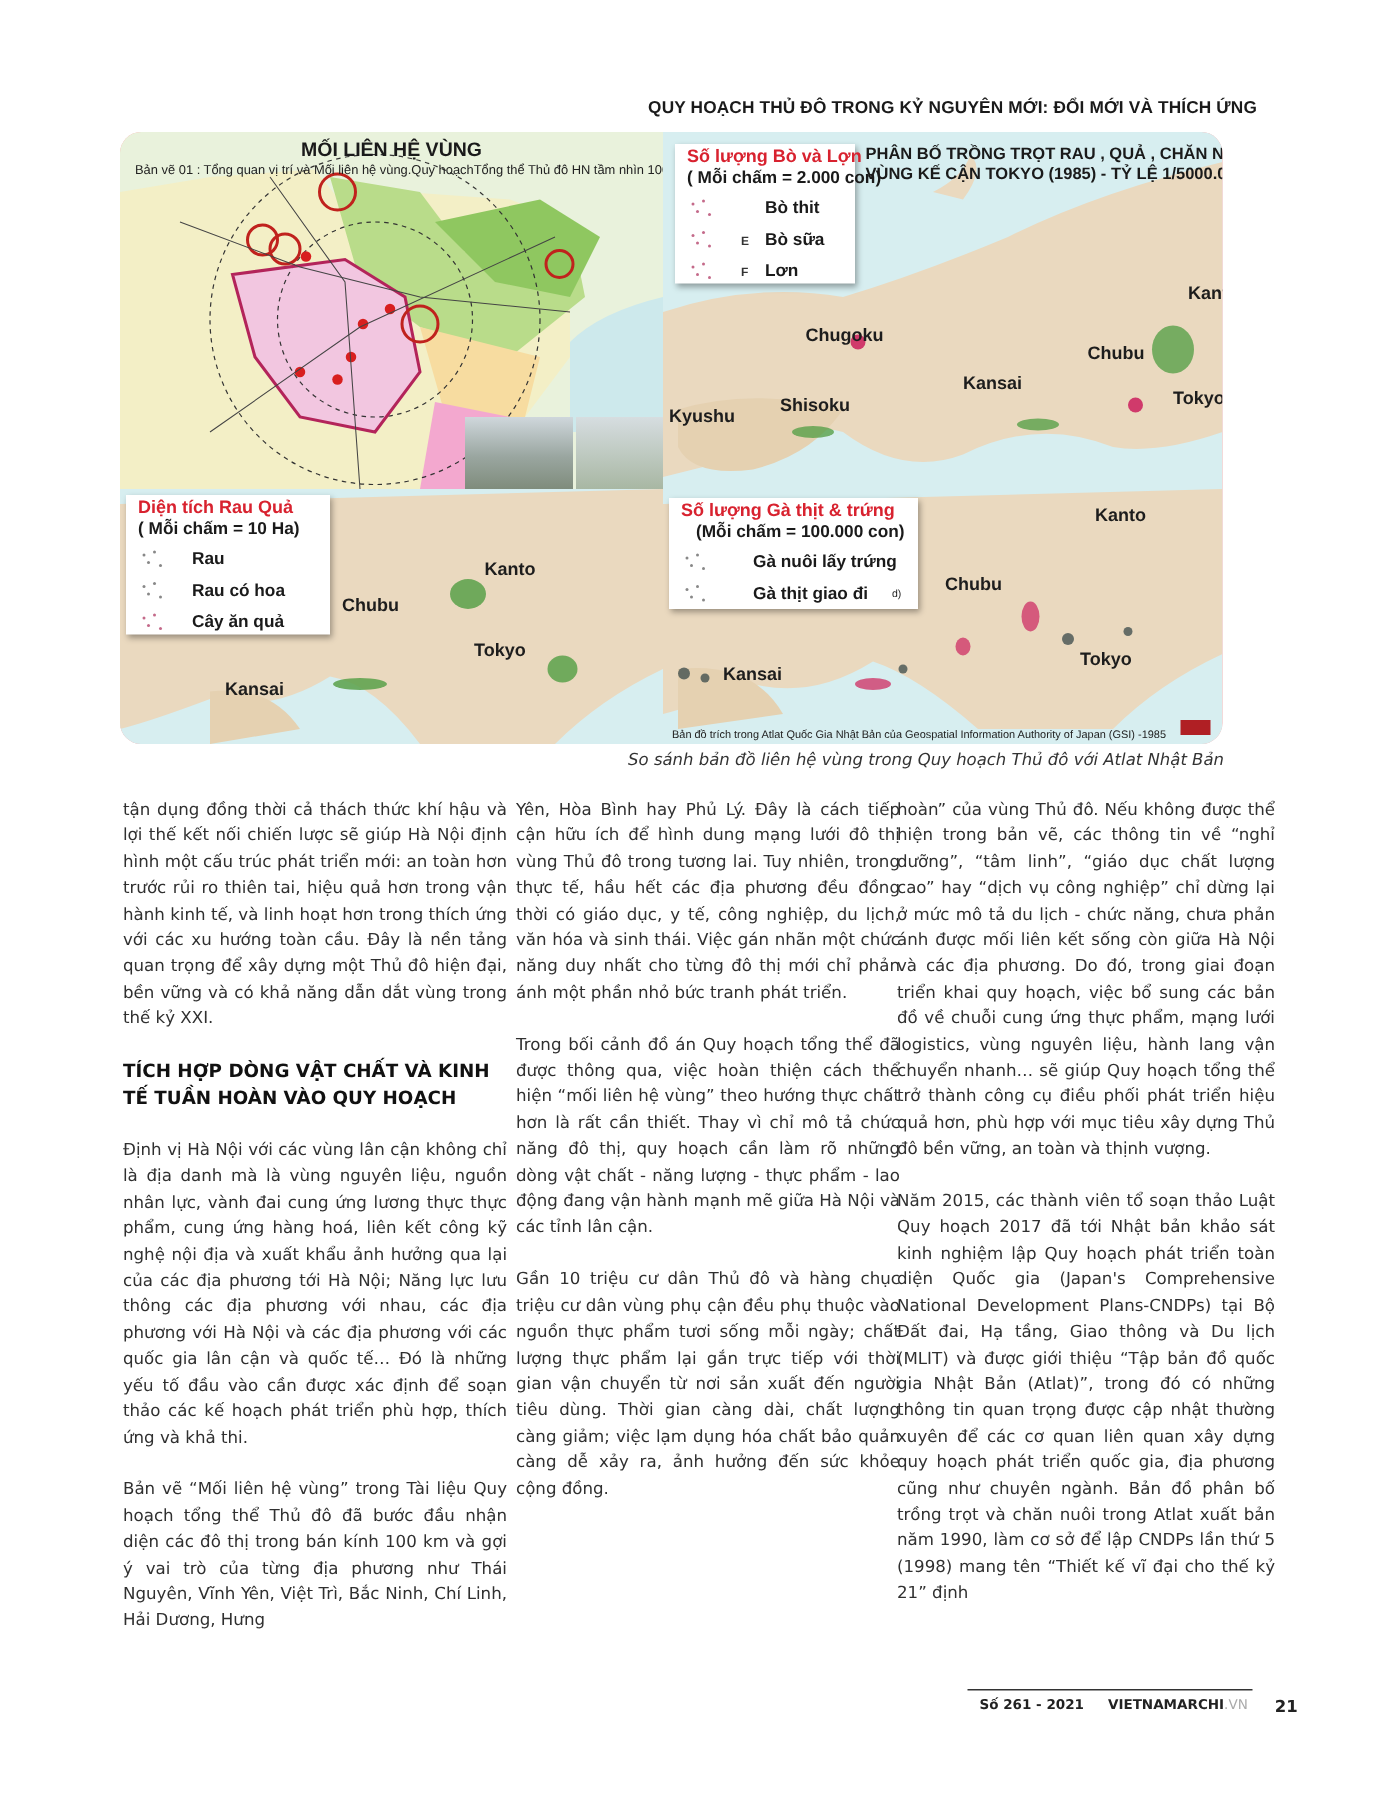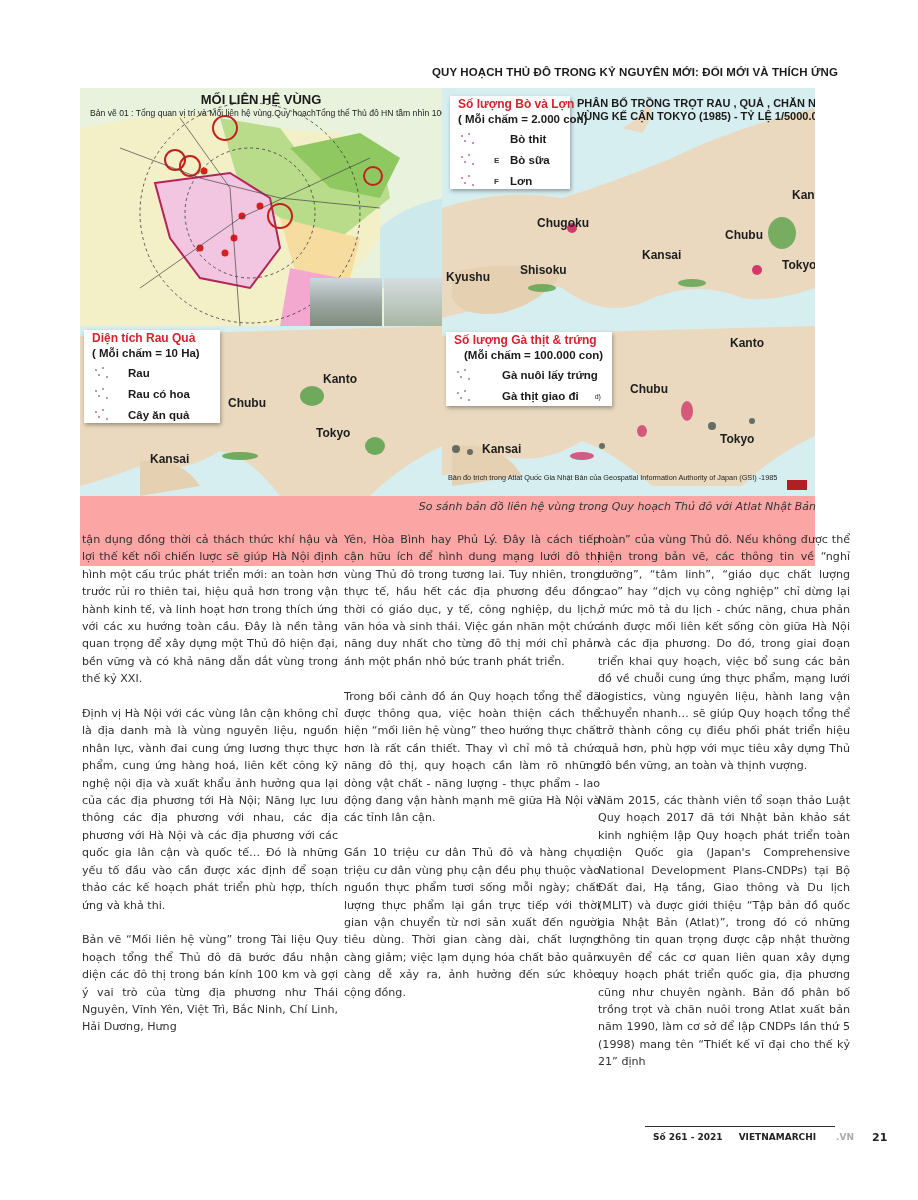--- a/index.html
+++ b/index.html
@@ -1,20 +1,20 @@
 <!DOCTYPE html>
 <html><head>
 <meta charset="utf-8">
 <style>
   html, body { margin:0; padding:0; background:#ffffff; }
   body { width:918px; height:1200px; position:relative; overflow:hidden; font-family:"DejaVu Sans", sans-serif; color:#2b2b2b; }
   .running-head { position:absolute; top:66px; right:80px; font-family:Liberation Sans, sans-serif; font-weight:bold; font-size:11.5px; letter-spacing:0.1px; color:#1a1a1a; }
 
   
-  .figure { position:absolute; left:80px; top:88px; width:735px; height:478px; background:#fca5a5; overflow:hidden; }
+  .figure { position:absolute; left:80px; top:88px; width:735px; height:408px; background:#fca5a5; overflow:hidden;border-radius:14px; }
   .panel { position:absolute; overflow:hidden; }
   .p-vn { left:0; top:0; width:362px; height:238px; background:#e9f2dc; }
   .p-jp1 { left:362px; top:0; width:373px; height:238px; }
   .p-jp2 { left:0; top:238px; width:362px; height:170px; }
   .p-jp3 { left:362px; top:238px; width:373px; height:170px; }
   .p-jp1, .p-jp2, .p-jp3 { background:#d7eef0; }
   .panel svg { position:absolute; left:0; top:0; }
 
   .map-label { position:absolute; font-family:"Liberation Sans", sans-serif; font-weight:bold; font-size:12px; color:#1d1d1d; white-space:nowrap; }
   .legend-box { position:absolute; background:#ffffff; box-shadow:1px 2px 4px rgba(0,0,0,0.35); font-family:"Liberation Sans", sans-serif; color:#1a1a1a; padding:1px 8px; }
@@ -22,39 +22,39 @@
   .legend-sub { font-weight:bold; font-size:11.5px; margin-top:2px; white-space:nowrap; }
   .legend-row { display:flex; align-items:center; font-weight:bold; font-size:11.5px; margin-top:7px; white-space:nowrap; }
   .dots { width:22px; height:14px; margin-right:14px; position:relative; }
   .dots i { position:absolute; width:2px; height:2px; border-radius:50%; background:#c46a8a; }
   .dots.gray i { background:#888; }
   .legend-letter { font-size:8px; width:16px; color:#333; }
 
   .vn-title { position:absolute; left:0; right:0; top:4px; text-align:center; font-family:"Liberation Sans", sans-serif; font-weight:bold; font-size:13px; color:#1a1a1a; }
   .vn-sub { position:absolute; left:10px; top:20px; font-family:"Liberation Sans", sans-serif; font-size:8.6px; color:#222; white-space:nowrap; }
   .jp1-title { position:absolute; left:135px; top:9px; font-family:"Liberation Sans", sans-serif; font-weight:bold; font-size:11px; line-height:13px; color:#1a1a1a; white-space:nowrap; }
-  .source-note { position:absolute; left:6px; bottom:14px; font-family:"Liberation Sans", sans-serif; font-size:7.3px; color:#222; white-space:nowrap;text-align:center; }
+  .source-note { position:absolute; left:6px; bottom:2px; font-family:"Liberation Sans", sans-serif; font-size:7.3px; color:#222; white-space:nowrap;text-align:center; }
   .logo-mark { position:absolute; right:8px; bottom:6px; width:20px; height:10px; background:#b01f24; }
   .thumb { position:absolute; bottom:0; height:48px; background:linear-gradient(#cfd7dc,#9aa6a0 55%,#7f8c7c); }
 
   .caption { position:absolute; top:500px; right:102px; font-family:"DejaVu Sans", sans-serif; font-style:italic; font-size:11px; color:#333; }
 
   
   .col { position:absolute; top:531px; width:256px; font-family:"DejaVu Sans", sans-serif; font-size:11.1px; line-height:17.4px; color:#303030; text-align:justify; }
   .col p { margin:0 0 17.4px 0; }
   .col-1 { left:82px; }
   .col-2 { left:344px; }
   .col-3 { left:598px; width:252px; }
   .section-heading { font-family:"DejaVu Sans", sans-serif; font-weight:bold; font-size:12.2px; line-height:18px; color:#111; margin:0 0 17px 0; text-align:left; }
 
   .footer { position:absolute; top:1126px; left:645px; width:190px; border-top:1px solid #333; height:20px; display:flex; align-items:center; font-family:"DejaVu Sans", sans-serif; font-size:9px; font-weight:bold; color:#222; }
   .footer .issue { padding:0 8px 0 8px; white-space:nowrap; }
   .footer .sep { width:1px; height:16px; background:#888; }
   .footer .site { padding:0 8px; white-space:nowrap; font-weight:bold; }
-  .footer .site span { color:#aaa; font-weight:bold;margin-left:20px; }
+  .footer .site span { color:#aaa; font-weight:normal; }
   .footer .pg { padding:0 0 0 10px; font-size:11px; }
 </style>
 </head>
 <body>
 
 <div class="running-head">QUY HOẠCH THỦ ĐÔ TRONG KỶ NGUYÊN MỚI: ĐỔI MỚI VÀ THÍCH ỨNG</div>
 
 <div class="figure">
 
   <div class="panel p-vn">
@@ -251,20 +251,21 @@
     <span class="map-label" style="left:40px;top:116px;">Kansai</span>
     <div class="source-note">Bản đồ trích trong Atlat Quốc Gia Nhật Bản của Geospatial Information Authority of Japan (GSI) -1985</div>
     <div class="logo-mark"></div>
   </div>
 </div>
 
 <div class="caption">So sánh bản đồ liên hệ vùng trong Quy hoạch Thủ đô với Atlat Nhật Bản</div>
 
 <div class="col col-1">
   <p>tận dụng đồng thời cả thách thức khí hậu và lợi thế kết nối chiến lược sẽ giúp Hà Nội định hình một cấu trúc phát triển mới: an toàn hơn trước rủi ro thiên tai, hiệu quả hơn trong vận hành kinh tế, và linh hoạt hơn trong thích ứng với các xu hướng toàn cầu. Đây là nền tảng quan trọng để xây dựng một Thủ đô hiện đại, bền vững và có khả năng dẫn dắt vùng trong thế kỷ XXI.</p>
+  <h2 class="section-heading">TÍCH HỢP DÒNG VẬT CHẤT VÀ KINH TẾ TUẦN HOÀN VÀO QUY HOẠCH</h2>
   <p>Định vị Hà Nội với các vùng lân cận không chỉ là địa danh mà là vùng nguyên liệu, nguồn nhân lực, vành đai cung ứng lương thực thực phẩm, cung ứng hàng hoá, liên kết công kỹ nghệ nội địa và xuất khẩu ảnh hưởng qua lại của các địa phương tới Hà Nội; Năng lực lưu thông các địa phương với nhau, các địa phương với Hà Nội và các địa phương với các quốc gia lân cận và quốc tế… Đó là những yếu tố đầu vào cần được xác định để soạn thảo các kế hoạch phát triển phù hợp, thích ứng và khả thi.</p>
   <p>Bản vẽ “Mối liên hệ vùng” trong Tài liệu Quy hoạch tổng thể Thủ đô đã bước đầu nhận diện các đô thị trong bán kính 100 km và gợi ý vai trò của từng địa phương như Thái Nguyên, Vĩnh Yên, Việt Trì, Bắc Ninh, Chí Linh, Hải Dương, Hưng</p>
 </div>
 
 <div class="col col-2">
   <p>Yên, Hòa Bình hay Phủ Lý. Đây là cách tiếp cận hữu ích để hình dung mạng lưới đô thị vùng Thủ đô trong tương lai. Tuy nhiên, trong thực tế, hầu hết các địa phương đều đồng thời có giáo dục, y tế, công nghiệp, du lịch, văn hóa và sinh thái. Việc gán nhãn một chức năng duy nhất cho từng đô thị mới chỉ phản ánh một phần nhỏ bức tranh phát triển.</p>
   <p>Trong bối cảnh đồ án Quy hoạch tổng thể đã được thông qua, việc hoàn thiện cách thể hiện “mối liên hệ vùng” theo hướng thực chất hơn là rất cần thiết. Thay vì chỉ mô tả chức năng đô thị, quy hoạch cần làm rõ những dòng vật chất - năng lượng - thực phẩm - lao động đang vận hành mạnh mẽ giữa Hà Nội và các tỉnh lân cận.</p>
   <p>Gần 10 triệu cư dân Thủ đô và hàng chục triệu cư dân vùng phụ cận đều phụ thuộc vào nguồn thực phẩm tươi sống mỗi ngày; chất lượng thực phẩm lại gắn trực tiếp với thời gian vận chuyển từ nơi sản xuất đến người tiêu dùng. Thời gian càng dài, chất lượng càng giảm; việc lạm dụng hóa chất bảo quản càng dễ xảy ra, ảnh hưởng đến sức khỏe cộng đồng.</p>
 </div>
 

